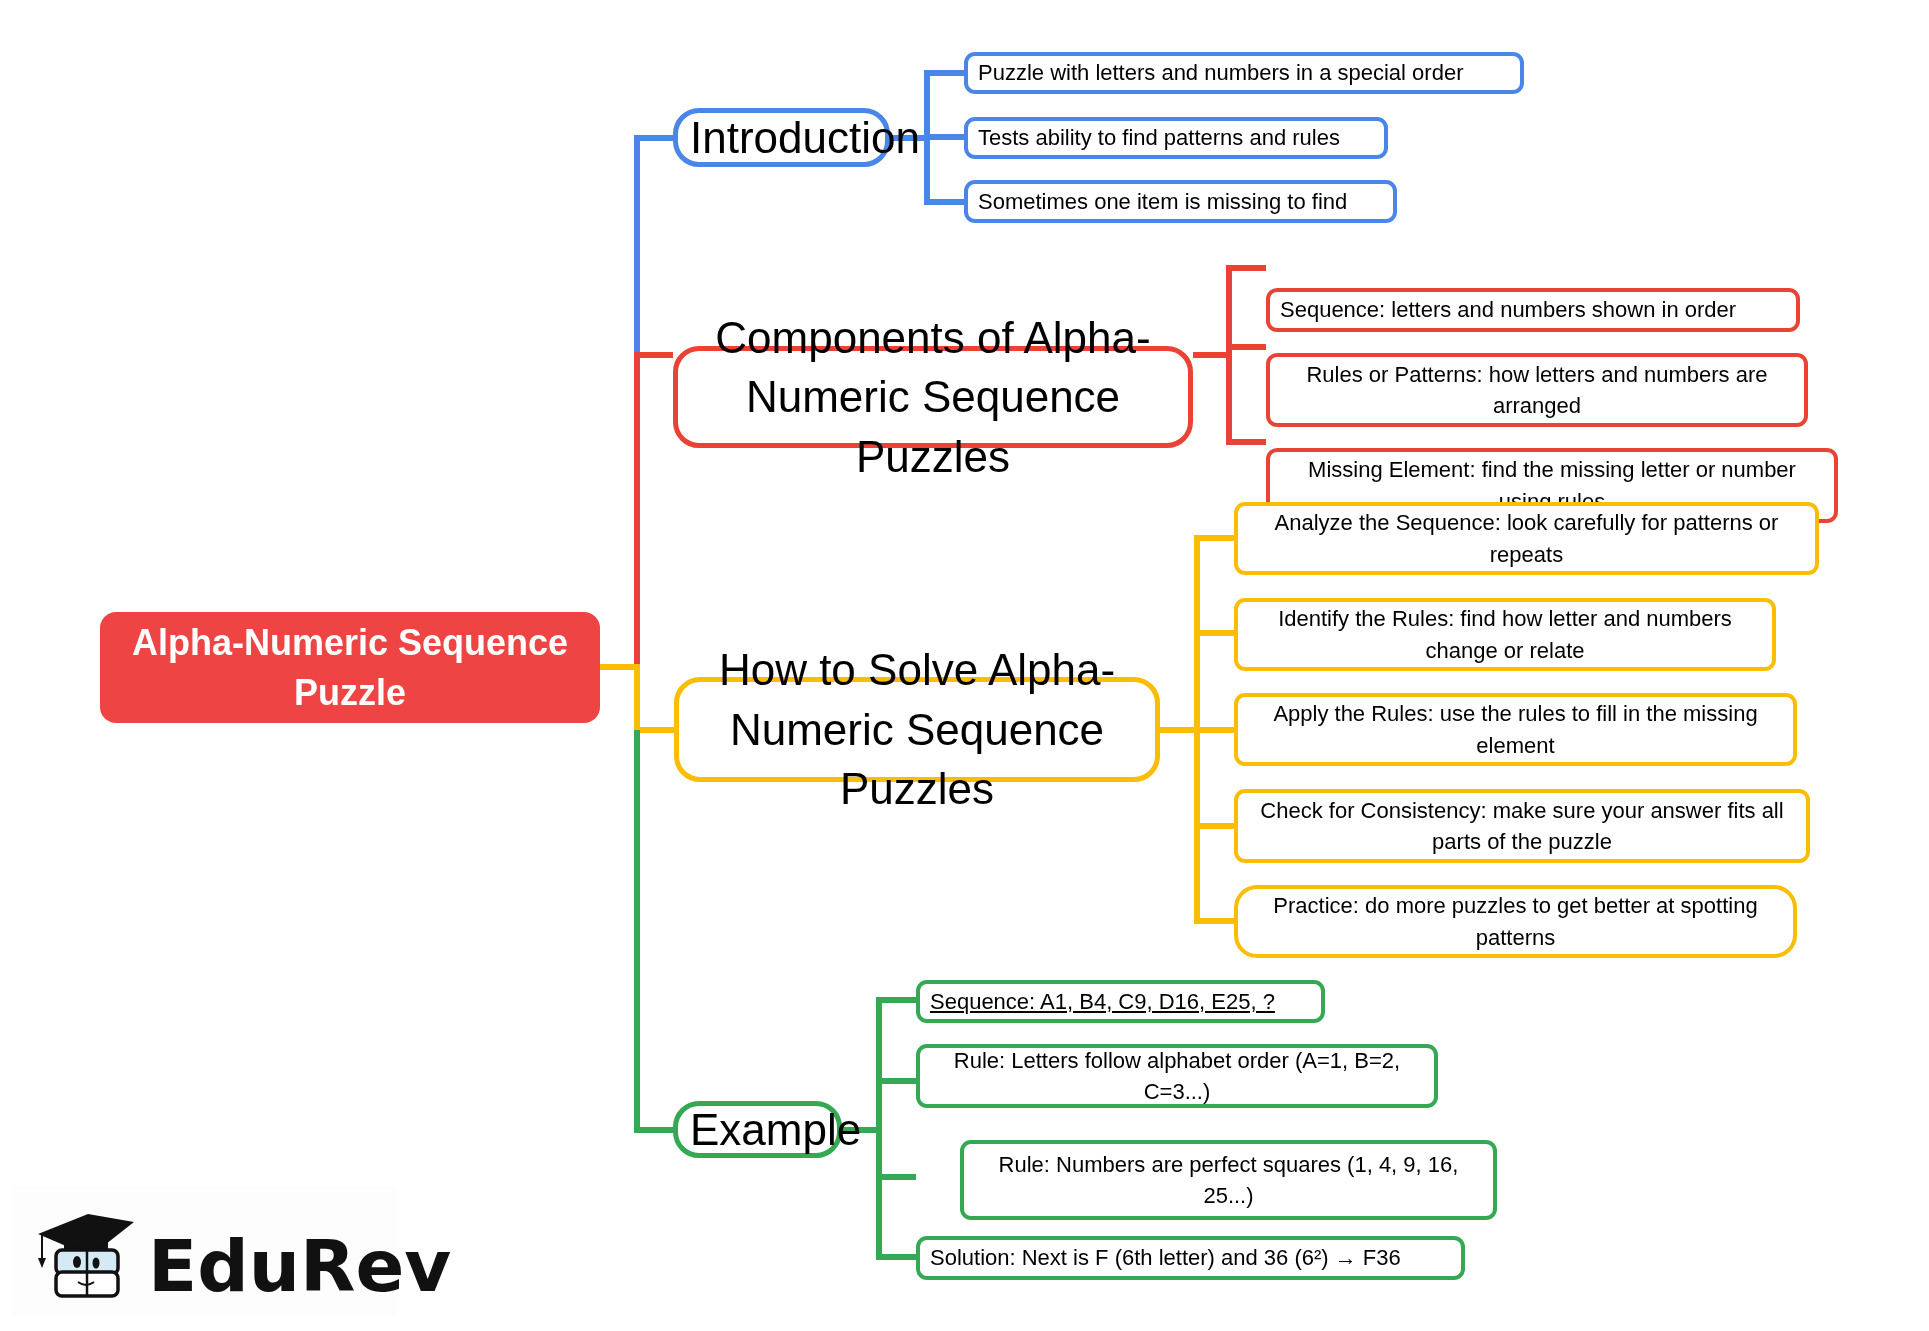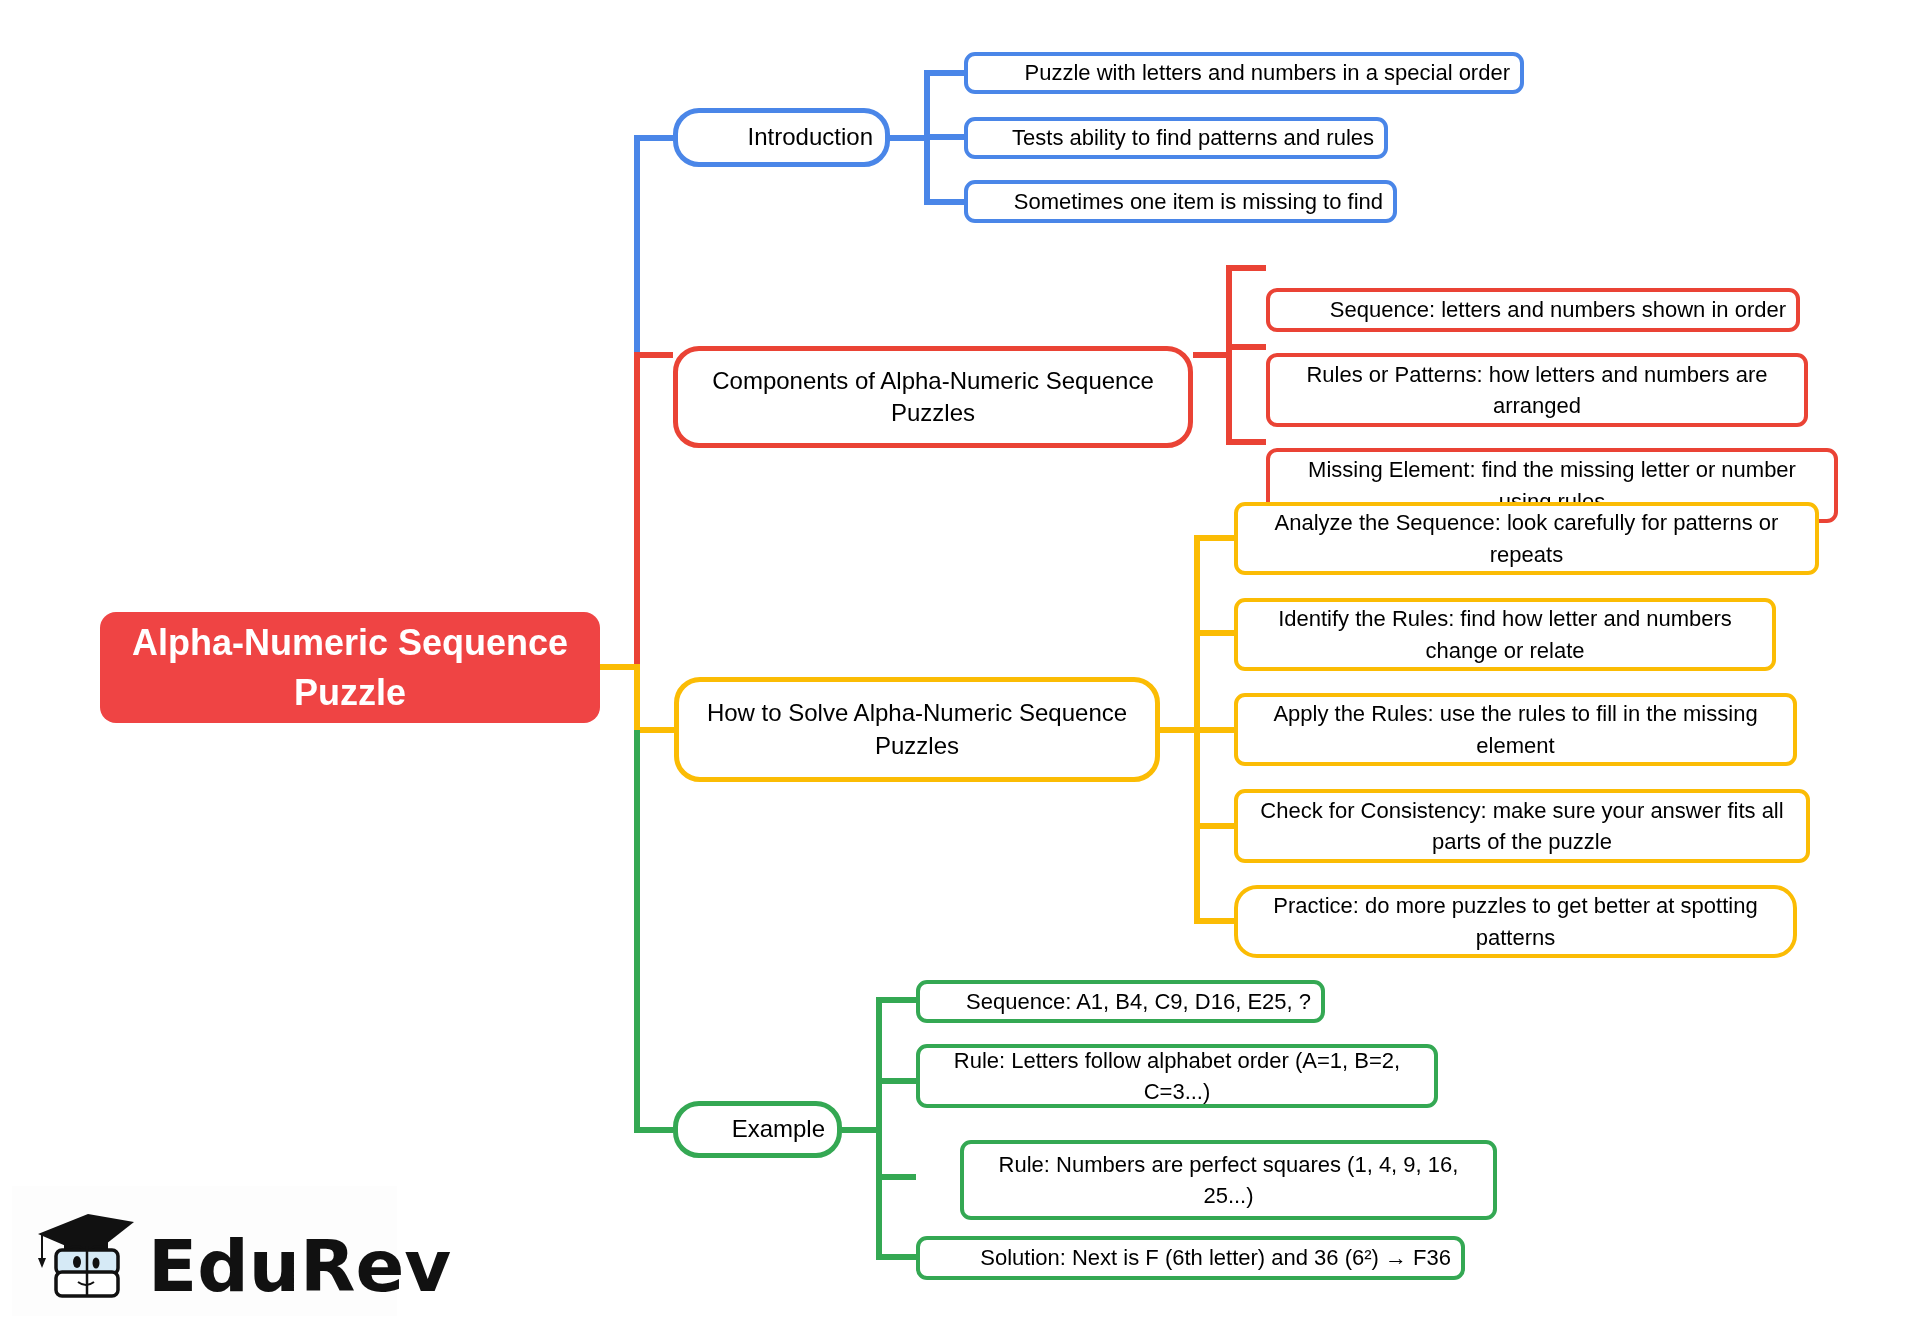--- a/index.html
+++ b/index.html
@@ -1,25 +1,25 @@
 <!DOCTYPE html>
 <html><head>
 <meta charset="utf-8">
 <style>
   html, body { margin:0; padding:0; background:#ffffff; }
   body { width:1929px; height:1331px; position:relative; overflow:hidden;
          font-family:"Liberation Sans", sans-serif; color:#000; }
   #lines { position:absolute; left:0; top:0; width:1929px; height:1331px; }
   .node { position:absolute; box-sizing:border-box; background:#fff;
           border:5px solid #000; border-radius:14px; display:flex;
-          align-items:center; justify-content:flex-end; text-align:center;
+          align-items:center; justify-content:flex-start; text-align:center;
           line-height:1.25; padding:0 12px; }
   .root { background:#ef4444; color:#fff; font-weight:bold; font-size:36px;
           border:none; border-radius:16px; line-height:1.38; }
-  .branch { font-size:24px; border-radius:26px; line-height:1.35; }
+  .branch { font-size:44px; border-radius:26px; line-height:1.35; }
   .leaf { font-size:22px; border-width:4.5px; border-radius:11px; line-height:1.42; padding:0 10px; }
   .c-blue { border-color:#4a86e8; }
   .c-red { border-color:#ea4335;margin-top:43px; }
   .c-yellow { border-color:#fbbc04; }
   .c-green { border-color:#34a853; }
   .logo { position:absolute; left:12px; top:1186px; width:385px; height:130px;
           background:#fdfdfd; }
   .logo-text { position:absolute; left:148px; top:1224px; font-size:72px;
                font-weight:bold; font-family:"DejaVu Sans", sans-serif; letter-spacing:0px; color:#111; }
   .logo-icon { position:absolute; left:36px; top:1206px; width:100px; height:92px; }
@@ -90,21 +90,21 @@
 <div class="node leaf c-yellow" style="left:1234px; top:789px; width:576px; height:74px;">
   <span style="max-width:555px;">Check for Consistency: make sure your answer fits all parts of the puzzle</span>
   </div>
 <div class="node leaf c-yellow" style="left:1234px; top:885px; width:563px; height:73px;border-radius:23px;">
   <span style="max-width:540px;">Practice: do more puzzles to get better at spotting patterns</span>
   </div>
 
 <div class="node branch c-green" style="left:673px; top:1101px; width:169px; height:57px;">
   <span>Example</span>
 </div>
-<div class="node leaf c-green" style="left:916px; top:980px; width:409px; height:43px;">
+<div class="node leaf c-green" style="left:916px; top:980px; width:409px; height:43px;text-decoration:underline;">
   <span>Sequence: A1, B4, C9, D16, E25, ?</span>
   </div>
 <div class="node leaf c-green" style="left:916px; top:1044px; width:522px; height:64px;">
   <span style="max-width:500px;">Rule: Letters follow alphabet order (A=1, B=2, C=3...)</span>
   </div>
 <div class="node leaf c-green" style="left:960px; top:1140px; width:537px; height:80px;">
   <span style="max-width:515px;">Rule: Numbers are perfect squares (1, 4, 9, 16, 25...)</span>
   </div>
 <div class="node leaf c-green" style="left:916px; top:1236px; width:549px; height:44px;">
   <span>Solution: Next is F (6th letter) and 36 (6²) → F36</span>

